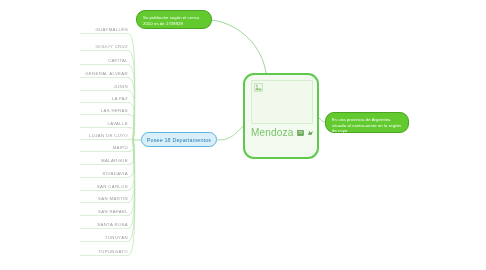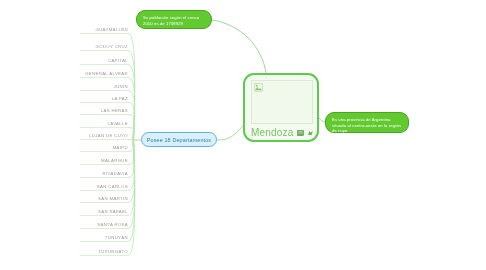--- a/index.html
+++ b/index.html
@@ -30,21 +30,21 @@
     height: 270px;
     pointer-events: none;
   }
 
   
   .root-node {
     position: absolute;
     left: 243px;
     top: 73px;
     width: 76px;
-    height: 69px;
+    height: 86px;
     border: 2px solid #5ec94d;
     border-radius: 11px;
     background: #f3fbf0;
     box-sizing: border-box;
     padding: 5px 6px 4px 6px;
   }
   .root-img-box {
     width: 62px;
     height: 44px;
     border: 1px solid #d7ecd1;

